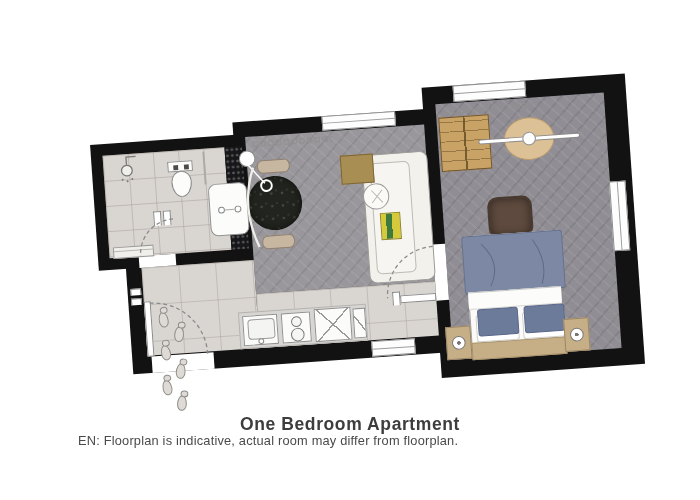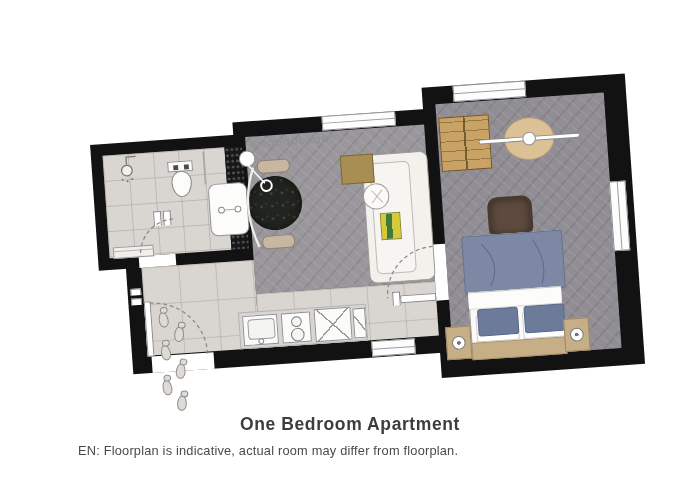--- a/index.html
+++ b/index.html
@@ -94,21 +94,21 @@
   .foot{width:10px;height:16px;border:1px solid #8f8c88;background:#dedbd6;
       border-radius:50% 50% 46% 46%/58% 58% 42% 42%;box-sizing:border-box;}
   .foot::after{content:"";position:absolute;left:1.5px;top:-6px;width:6px;height:5px;
       border:1px solid #8f8c88;border-radius:50%;background:#dedbd6;}
   .glassline{background:#adaaa6;}
   
   .title{position:absolute;left:0;top:414px;width:700px;text-align:center;
       font-size:17.5px;font-weight:bold;letter-spacing:.6px;color:var(--title-color,#3d3d3d);}
   .note{position:absolute;left:78px;width:600px;font-size:12.8px;letter-spacing:.2px;
       color:var(--caption-color,#4a4a4a);}
-  .note-en{top:443px;}
+  .note-en{top:433px;}
   .note-de{top:460px;}
   svg.ovl{position:absolute;left:0;top:0;pointer-events:none;}
 </style>
 </head>
 <body>
 
 <div class="canvas">
   <div class="plan">
 
     <div class="abs wall" style="left:0;top:75px;width:165px;height:130px"></div>

